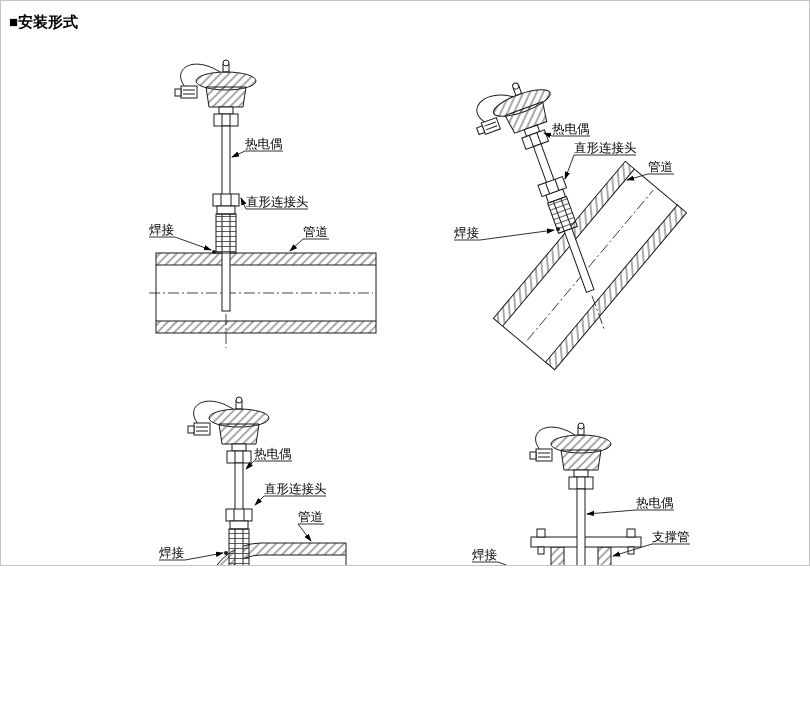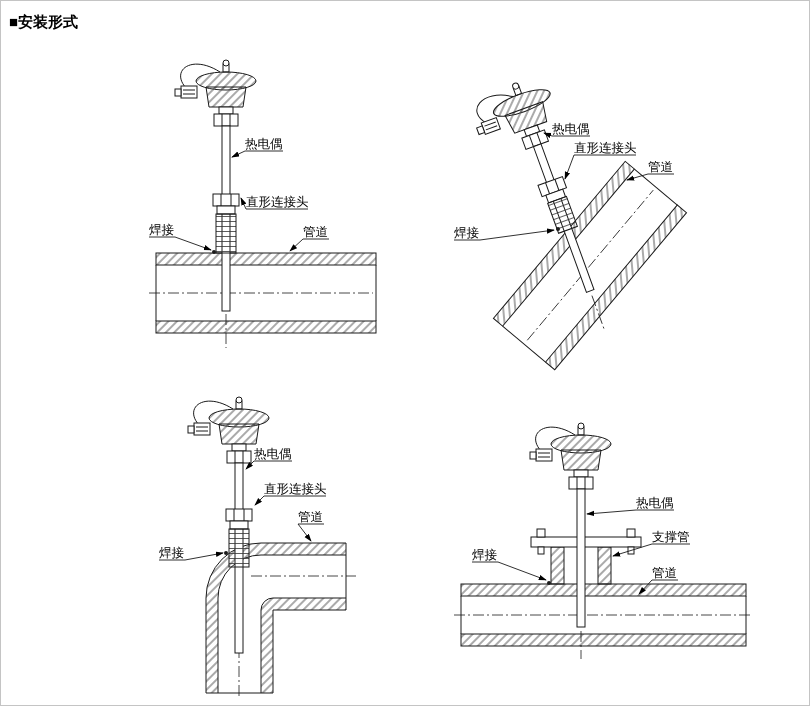--- a/index.html
+++ b/index.html
@@ -1,16 +1,16 @@
 <!DOCTYPE html>
 <html><head>
 <meta charset="utf-8">
 <style>
   html,body { margin:0; padding:0; background:#fff; }
-  .page { position:relative; width:810px; height:706px; background:#fff;
+  .page { position:relative; width:810px; height:566px; background:#fff;
           border:1px solid #c4c4c4; box-sizing:border-box;
           font-family:"Liberation Sans","DejaVu Sans",sans-serif; overflow:hidden; }
   .title { position:absolute; left:8px; top:12px; font-size:15px; font-weight:bold; color:#000; }
   svg.diag { position:absolute; overflow:visible; }
   .st    { fill:none; stroke:#1a1a1a; stroke-width:1; }
   .wfill { fill:#fff; stroke:#1a1a1a; stroke-width:1; }
   .hband { fill:url(#hatch); stroke:#1a1a1a; stroke-width:1; }
   .thr   { fill:url(#threads); stroke:#1a1a1a; stroke-width:1; }
   .cl    { fill:none; stroke:#1a1a1a; stroke-width:0.8; stroke-dasharray:11 3 2 3; }
   .ldr   { fill:none; stroke:#1a1a1a; stroke-width:0.9; }

